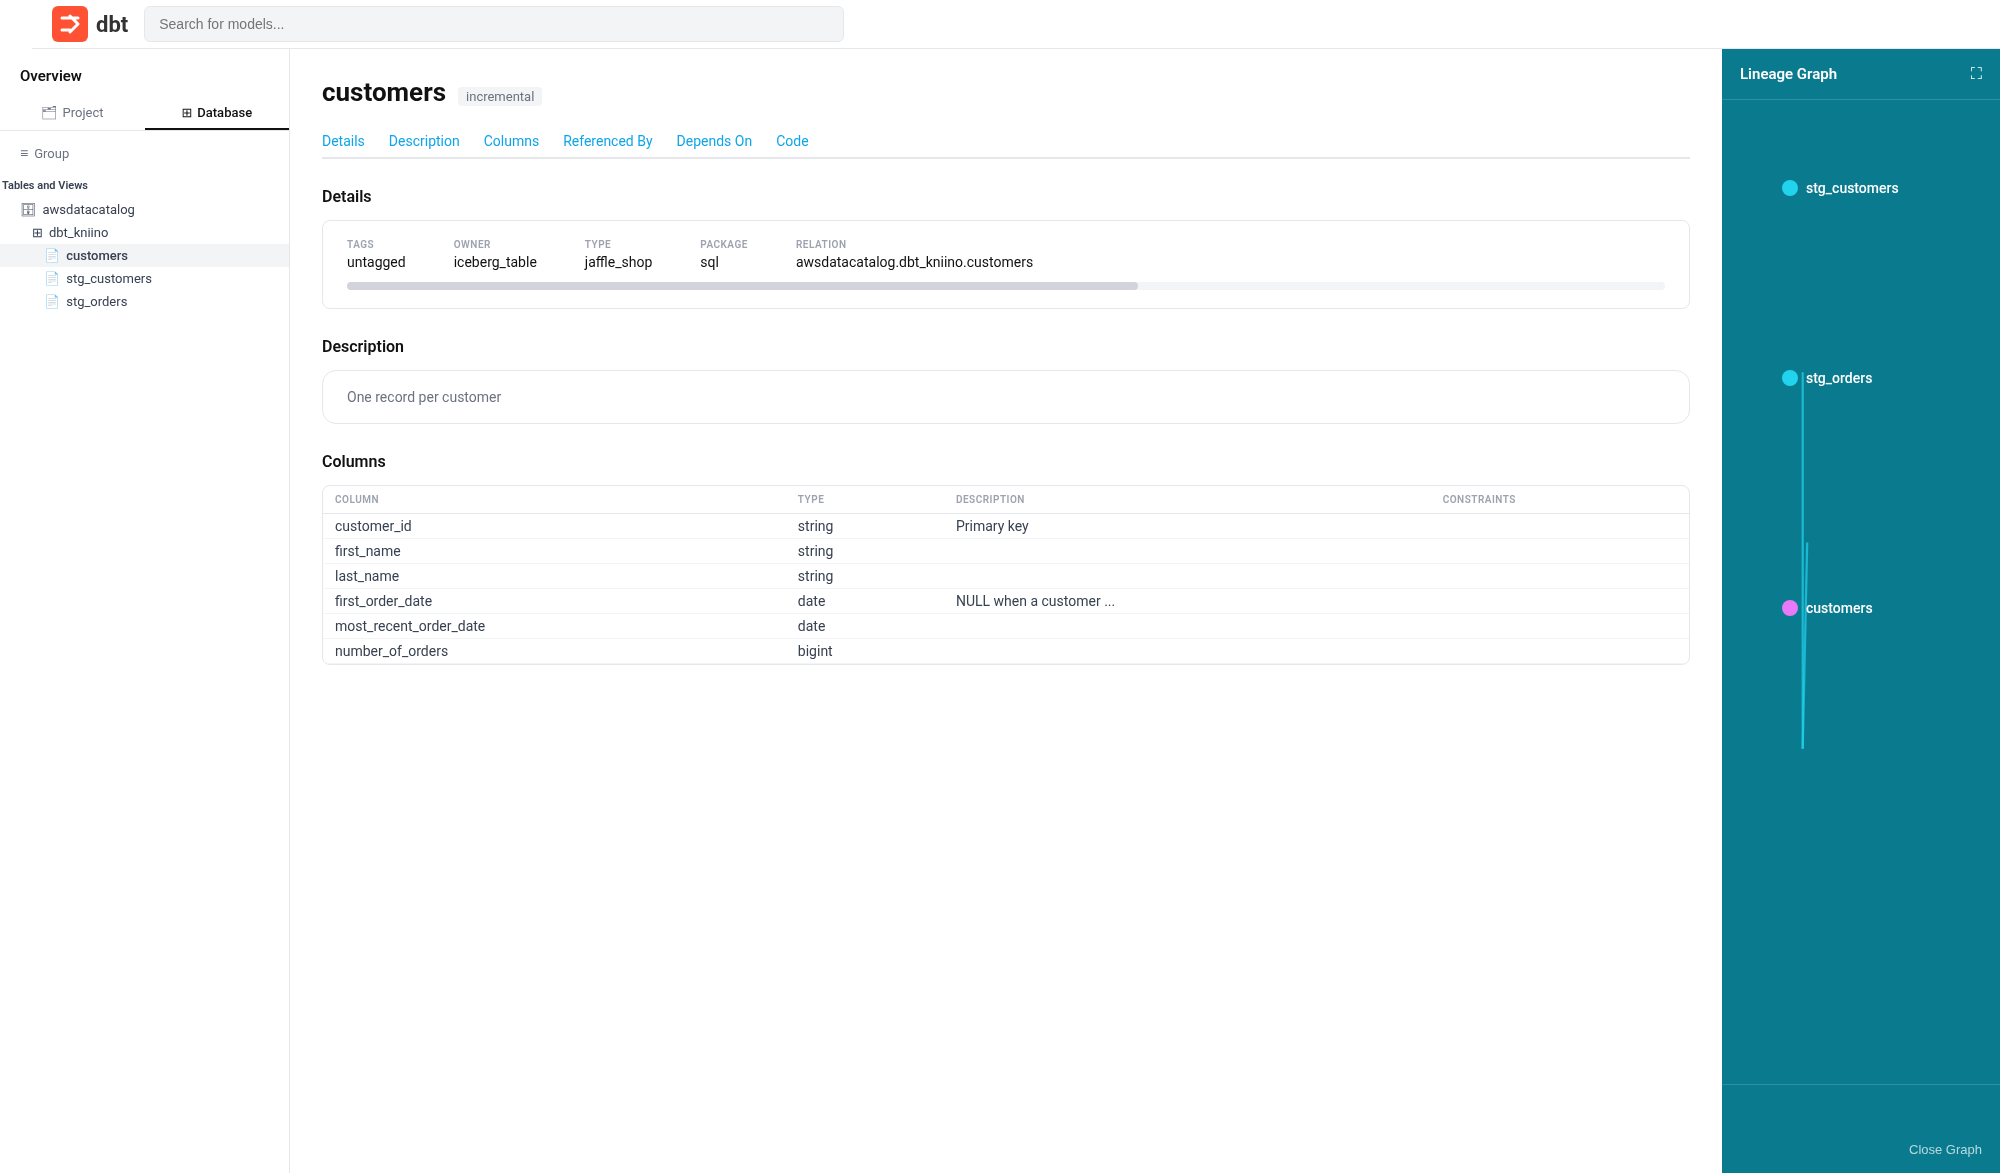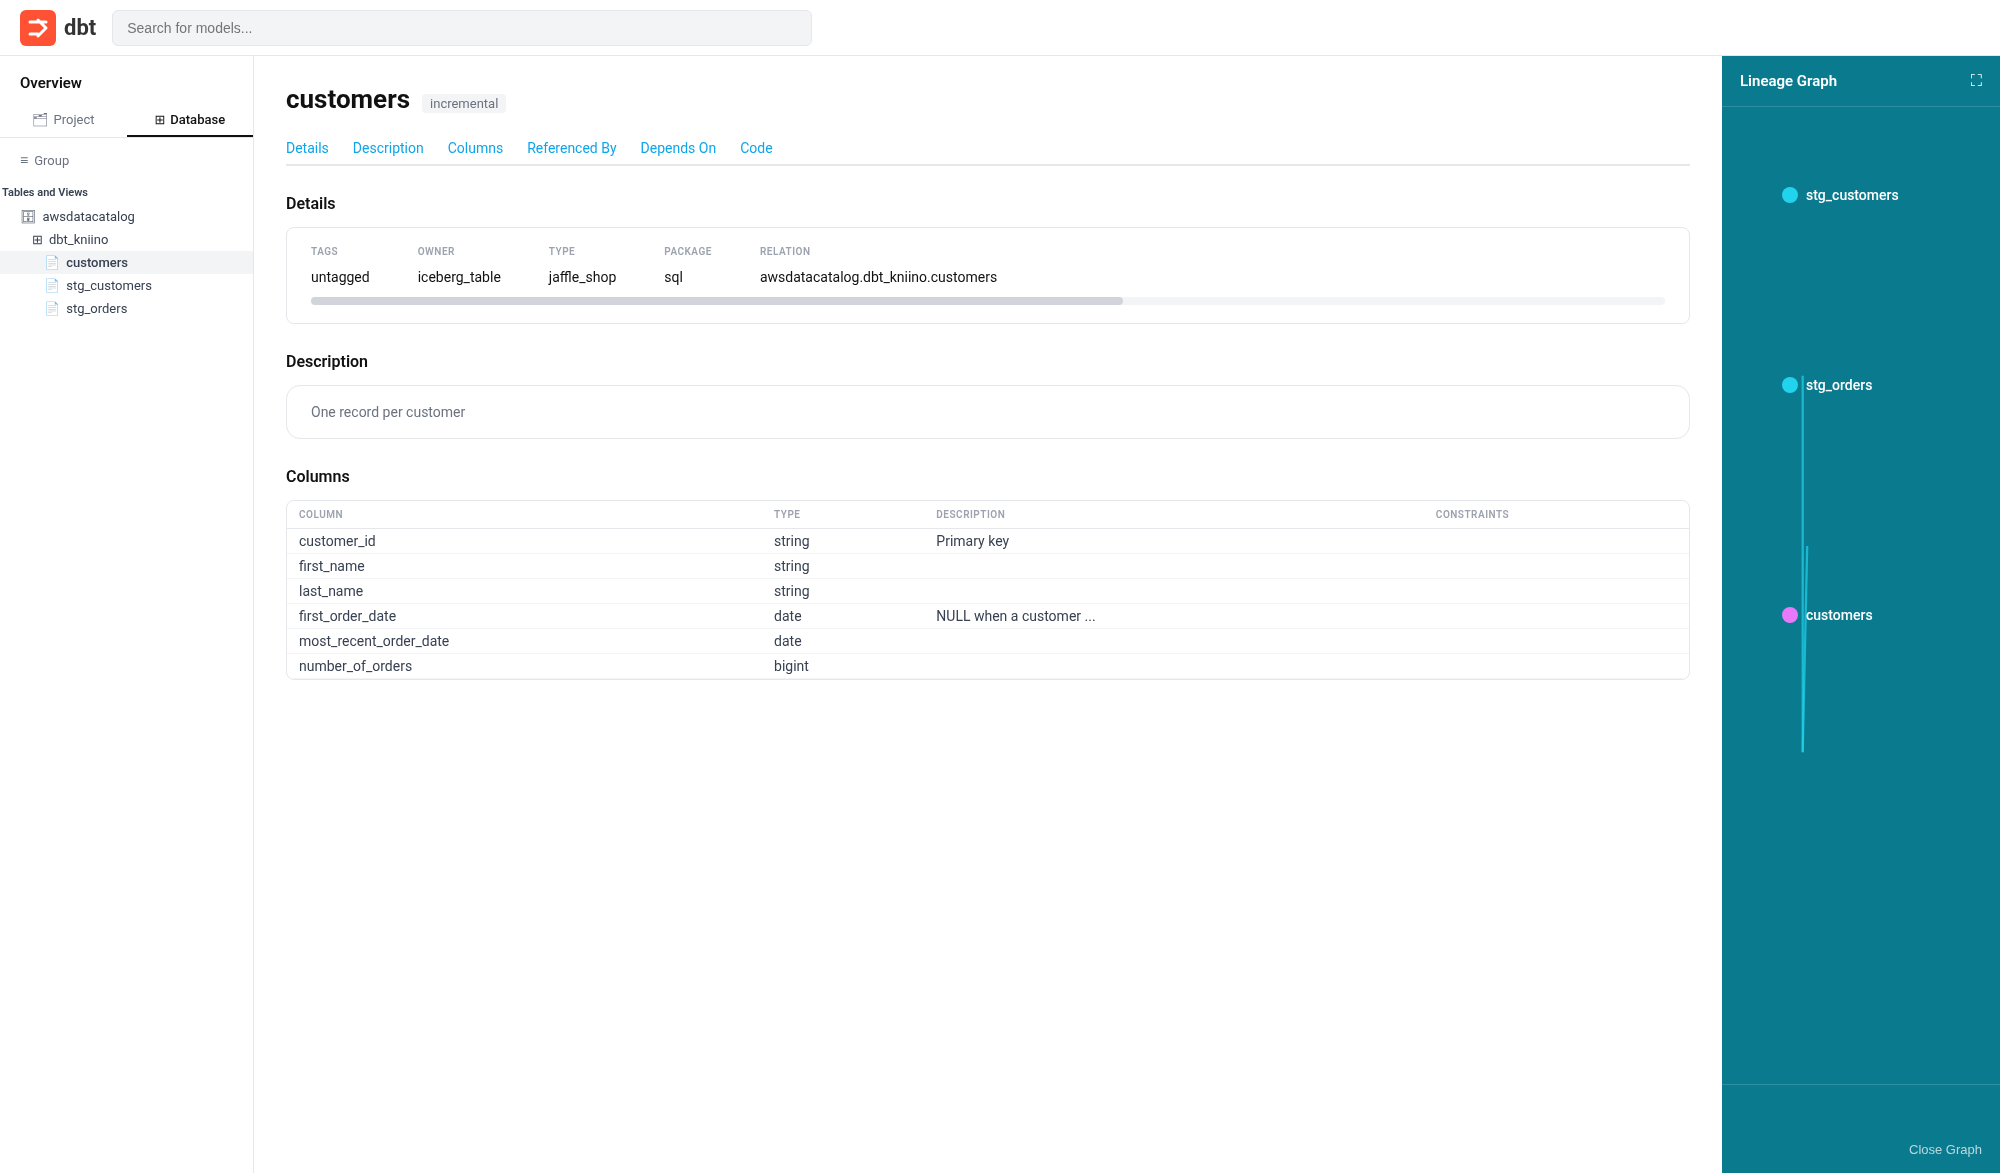--- a/index.html
+++ b/index.html
@@ -1,37 +1,37 @@
 <!DOCTYPE html>
 <html><head>
   <meta charset="utf-8">
   <style>
     * { box-sizing: border-box; margin: 0; padding: 0; }
     body { font-family: -apple-system, BlinkMacSystemFont, 'Segoe UI', Roboto, sans-serif; background: #fff; display: flex; flex-direction: column; height: 100vh; overflow: hidden; }
 
     
     #topbar {
-      display: flex; align-items: center; height: 56px; background: #fff;
-      border-bottom: 1px solid #e5e7eb; padding: 0 20px; gap: 16px; flex-shrink: 0;
+      display: flex; align-items: center; height: 49px; background: #fff;
+      border-bottom: 1px solid #e5e7eb; padding: 0 20px; gap: 16px; flex-shrink: 0; margin-left: 32px;
     }
     #logo { display: flex; align-items: center; gap: 8px; }
     #logo-icon { width: 36px; height: 36px; }
     #logo-text { font-size: 22px; font-weight: 700; color: #333; }
     #search-bar {
       flex: 1; max-width: 700px; height: 36px; background: #f3f4f6;
       border: 1px solid #e5e7eb; border-radius: 6px; padding: 0 14px;
       font-size: 14px; color: #9ca3af; outline: none;
     }
 
     
     #main-layout { display: flex; flex: 1; overflow: hidden; }
 
     
     #sidebar {
-      width: 254px; flex-shrink: 0; border-right: 1px solid #e5e7eb;
+      width: 290px; flex-shrink: 0; border-right: 1px solid #e5e7eb;
       display: flex; flex-direction: column; overflow-y: auto; background: #fff;
     }
     #overview-title {
       font-size: 15px; font-weight: 600; color: #111; padding: 18px 20px 12px;
     }
     #nav-tabs { display: flex; border-bottom: 1px solid #e5e7eb; margin: 0 0 8px; }
     .nav-tab {
       flex: 1; text-align: center; padding: 8px 6px; font-size: 13px; cursor: pointer;
       color: #6b7280; border-bottom: 2px solid transparent;
       display: flex; align-items: center; justify-content: center; gap: 5px;
@@ -73,21 +73,21 @@
 
     
     .section-heading {
       font-size: 16px; font-weight: 600; color: #111; margin-bottom: 14px;
     }
     .details-card {
       border: 1px solid #e5e7eb; border-radius: 8px; padding: 18px 24px;
       overflow-x: auto; margin-bottom: 28px;
     }
     .details-row { display: flex; gap: 48px; }
-    .detail-col { display: flex; flex-direction: column; gap: 12px; }
+    .detail-col { display: flex; flex-direction: column; gap: 4px; }
     .detail-label { font-size: 10px; font-weight: 600; color: #9ca3af; text-transform: uppercase; letter-spacing: 0.05em; }
     .detail-value { font-size: 14px; color: #111; }
     .scroll-bar-row { height: 8px; background: #f3f4f6; border-radius: 4px; margin-top: 12px; position: relative; }
     .scroll-thumb { height: 8px; width: 60%; background: #d1d5db; border-radius: 4px; }
 
     
     .description-card {
       border: 1px solid #e5e7eb; border-radius: 14px; padding: 18px 24px;
       margin-bottom: 28px; color: #6b7280; font-size: 14px;
     }

